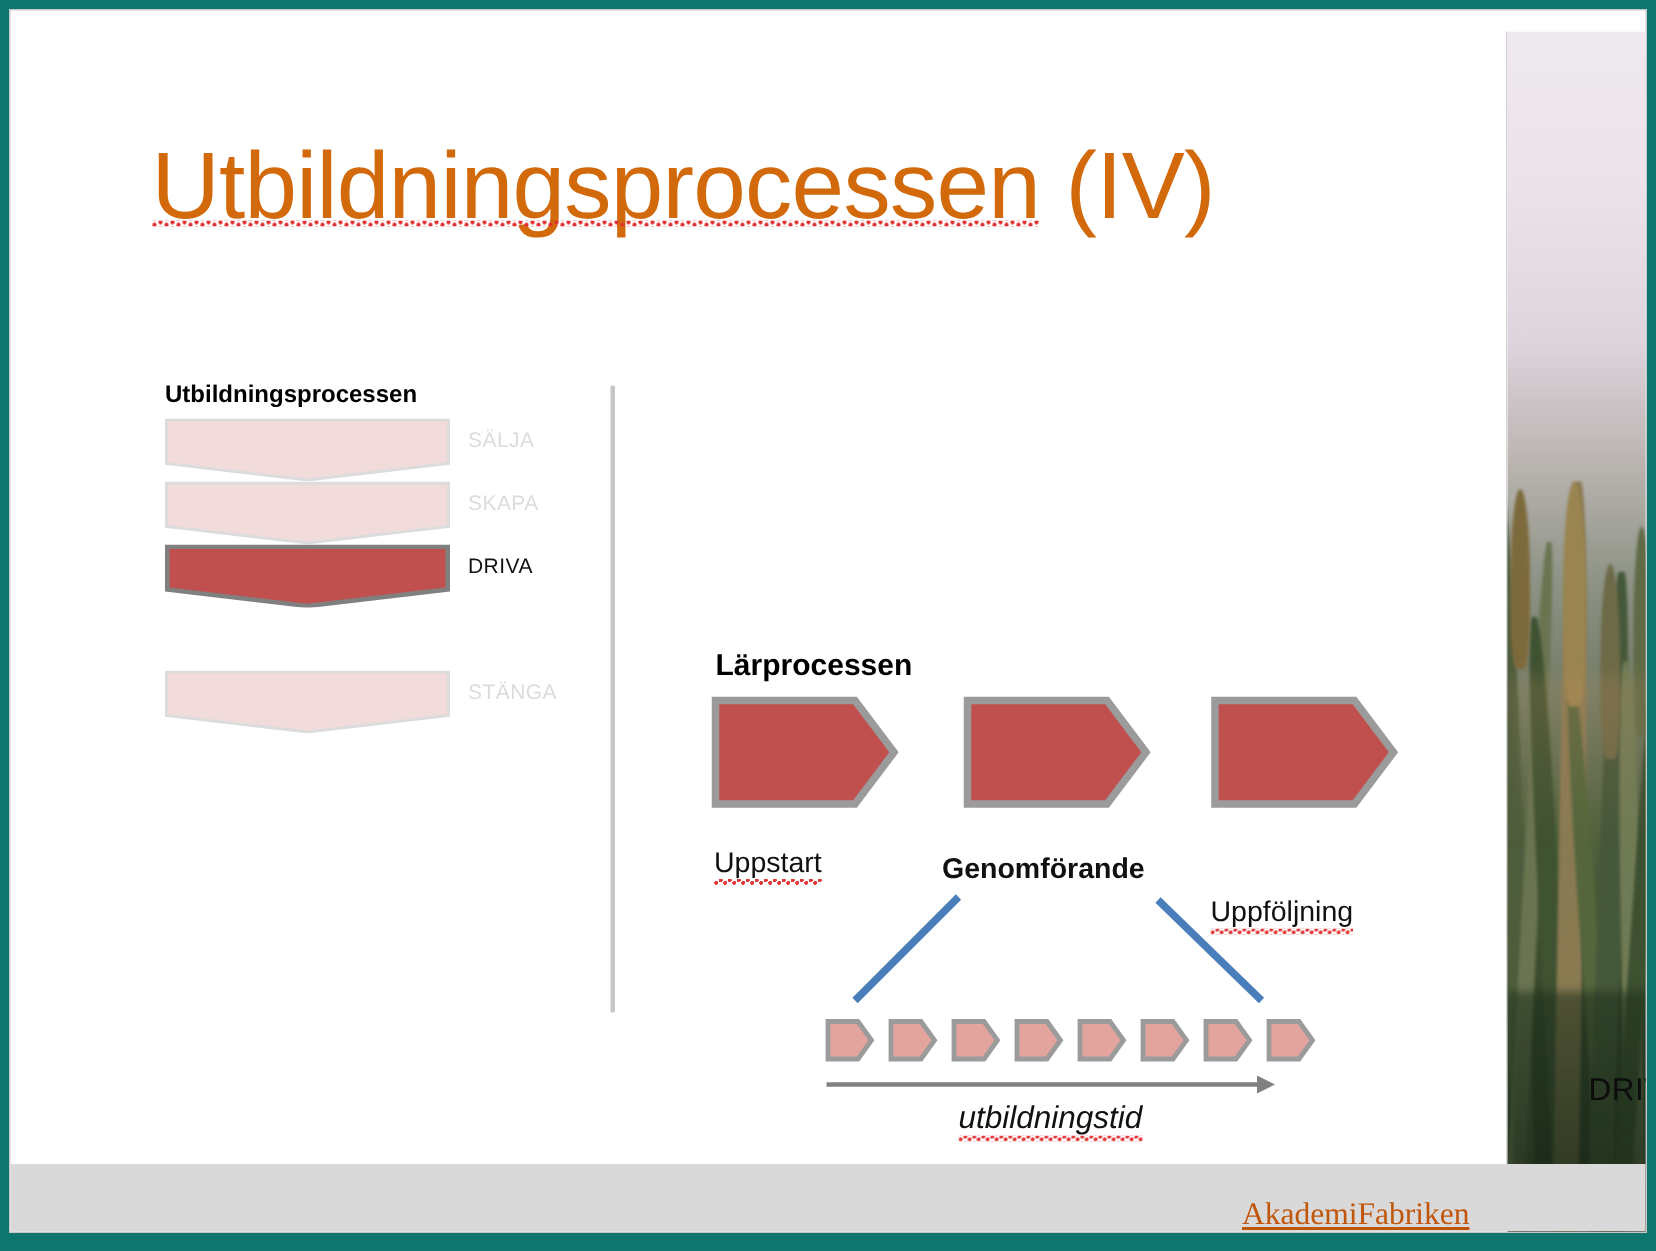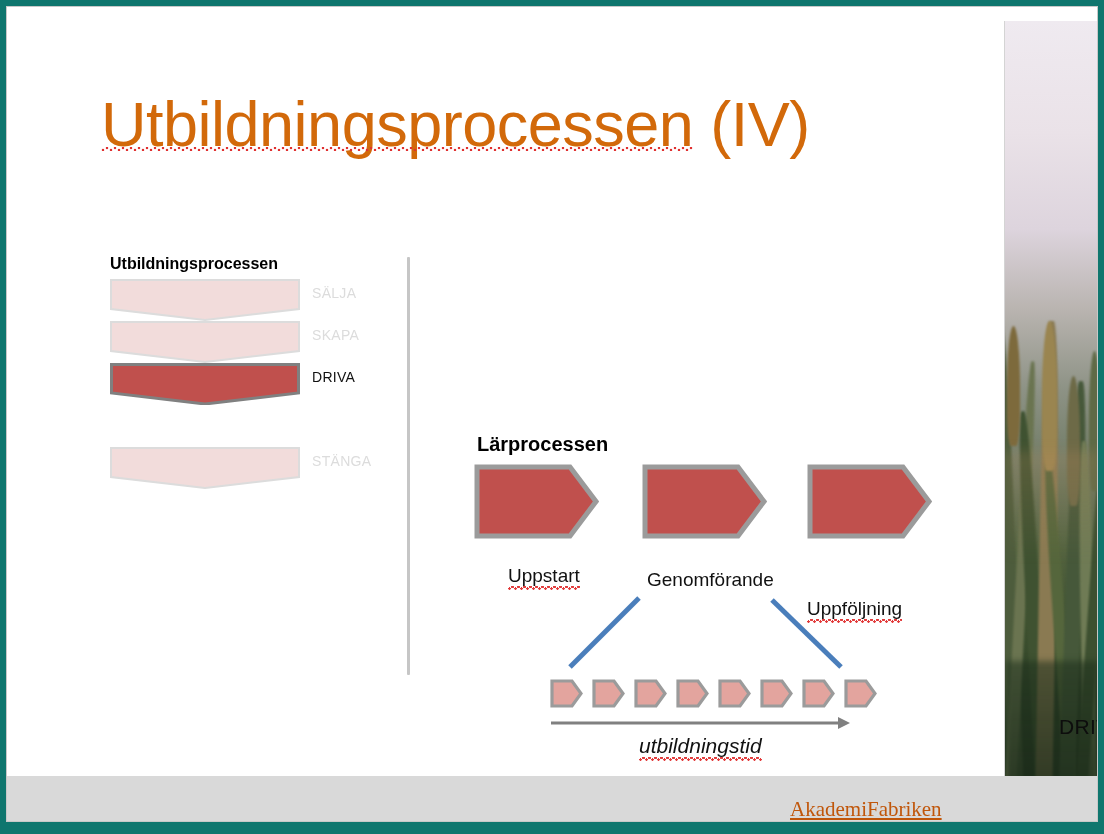--- a/index.html
+++ b/index.html
@@ -234,21 +234,21 @@
   #footer-bar {
     position: absolute;
     left: 0;
     top: 769px;
     width: 1092px;
     height: 45px;
     background: #d9d9d9;
   }
   #footer-text {
     position: absolute;
-    left: 783px;
+    left: 821px;
     top: 790px;
     font-family: "Liberation Serif", serif;
     font-size: 21px;
     color: #C0560A;
     white-space: nowrap;
     text-align: right;
   }
 </style>
 </head>
 <body>
@@ -293,26 +293,26 @@
 
     </div>
 
     <div id="divider"></div>
 
     <div id="right-heading">Lärprocessen</div>
 
     <svg class="big-arrow" style="left:467px; top:457px;" viewBox="0 0 125 75" preserveAspectRatio="none">
       <polygon points="3,3 96,3 122,37.5 96,72 3,72" fill="#C0504D" stroke="#9B9B9B" stroke-width="5"></polygon>
     </svg>
-    <div class="big-arrow-label" style="left:469px; top:558px;margin-left:32px;"><span class="squiggle">Uppstart</span></div>
+    <div class="big-arrow-label" style="left:469px; top:558px;"><span class="squiggle">Uppstart</span></div>
 
     <svg class="big-arrow" style="left:635px; top:457px;" viewBox="0 0 125 75" preserveAspectRatio="none">
       <polygon points="3,3 96,3 122,37.5 96,72 3,72" fill="#C0504D" stroke="#9B9B9B" stroke-width="5"></polygon>
     </svg>
-    <div class="big-arrow-label" style="left:640px; top:562px;">Genomförande</div>
+    <div class="big-arrow-label" style="left:621px; top:562px;font-weight:bold;">Genomförande</div>
 
     <svg class="big-arrow" style="left:800px; top:457px;" viewBox="0 0 125 75" preserveAspectRatio="none">
       <polygon points="3,3 96,3 122,37.5 96,72 3,72" fill="#C0504D" stroke="#9B9B9B" stroke-width="5"></polygon>
     </svg>
     <div class="big-arrow-label" style="left:800px; top:563px;margin-top:28px;"><span class="squiggle">Uppföljning</span></div>
 
     <svg class="connector" viewBox="0 0 310 90">
       <line x1="23" y1="80" x2="92" y2="11" stroke="#4A7EBB" stroke-width="5" stroke-linecap="butt"></line>
       <line x1="225" y1="13" x2="294" y2="80" stroke="#4A7EBB" stroke-width="5" stroke-linecap="butt"></line>
     </svg>

